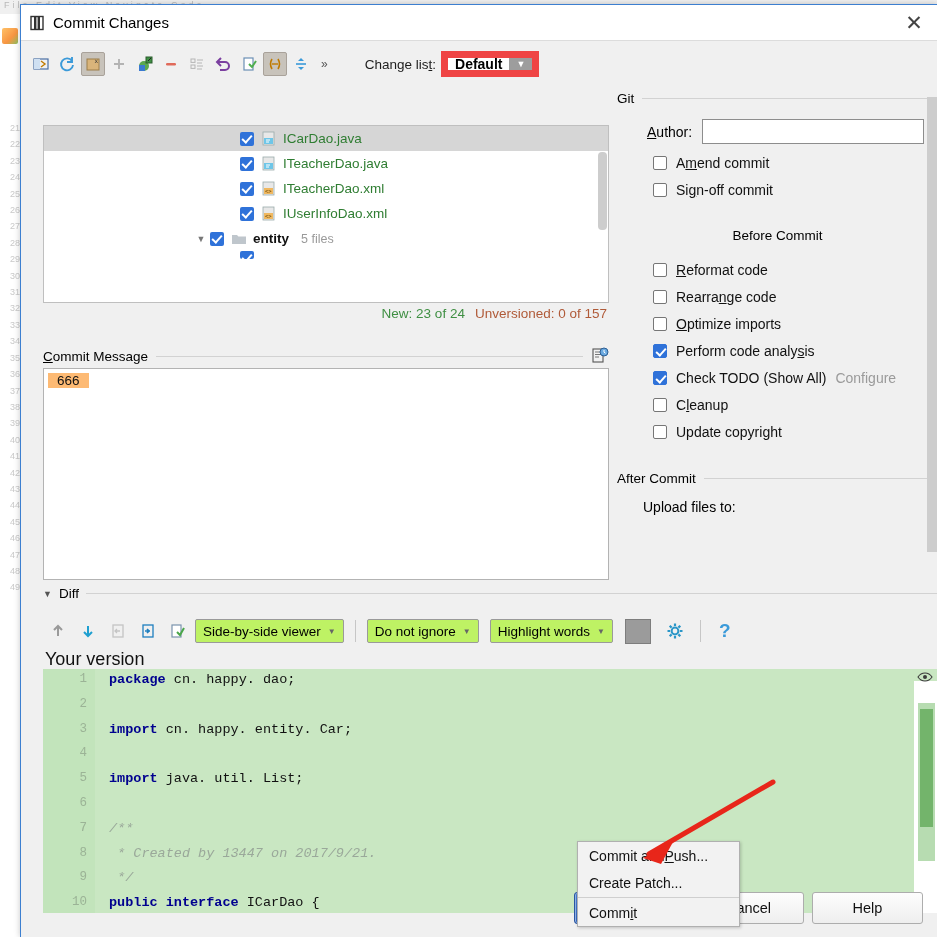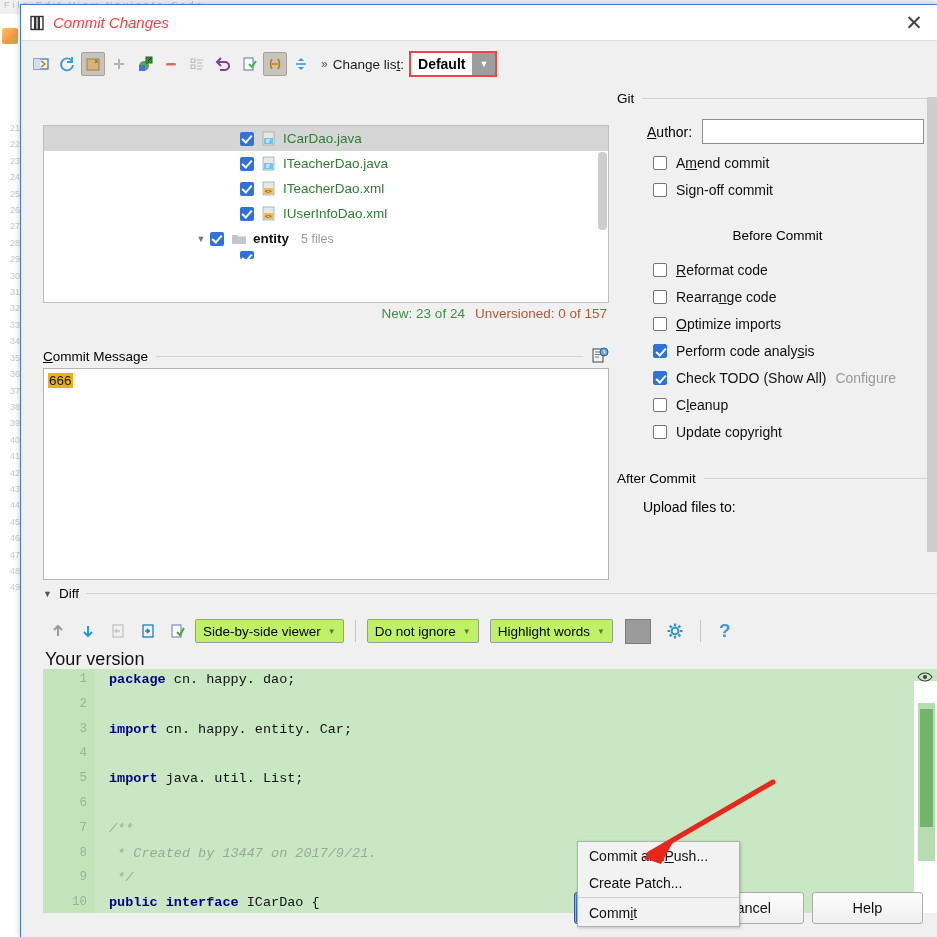--- a/index.html
+++ b/index.html
@@ -52,21 +52,21 @@
   #titlebar {
     height: 36px; background: #ffffff;
     border-bottom: 1px solid #dcdcdc;
     display: flex; align-items: center; position: relative;
   }
   #title-icon {
     width: 16px; height: 16px; margin-left: 8px; margin-right: 8px;
     position: relative; flex: none;
   }
   #title-icon svg { display: block; }
-  #title-text { font-size: 15px; color: #ef4444; font-style: italic; }
+  #title-text { font-size: 15px; color: #000000; }
   #close-btn {
     position: absolute; right: 0; top: 0; width: 46px; height: 36px;
     display: flex; align-items: center; justify-content: center;
     font-size: 21px; color: #444; cursor: pointer; font-weight: 300;
   }
 
   
   #dialog-body {
     position: absolute; top: 36px; left: 0; right: 0; bottom: 0;
     background: #f0f0f0;
@@ -81,25 +81,25 @@
     width: 24px; height: 24px; display: flex; align-items: center;
     justify-content: center; cursor: pointer; border-radius: 2px;
     flex: none;
   }
   .tb-btn.pressed { background: #c8c3bb; border: 1px solid #a9a29a; }
   #changelist-wrap {
     display: flex; align-items: center; gap: 5px; margin-left: 6px;
     white-space: nowrap;
   }
   #chevrons { color: #555; font-size: 12px; }
-  #changelist-label { font-size: 13.5px; color: #1c1c1c; }
+  #changelist-label { font-size: 13.5px; color: #1c1c1c; margin-left: 32px; }
   #changelist-label u { text-decoration: underline; }
   #changelist-combo {
     display: flex; align-items: stretch; height: 26px;
-    border: 2px solid #ef4444; background: #fff; min-width: 82px;
+    border: 7px solid #ef4444; background: #fff; min-width: 82px;
     cursor: pointer;
   }
   #changelist-value {
     flex: 1; display: flex; align-items: center; justify-content: center;
     font-weight: bold; font-size: 14px; padding: 0 7px; color: #000;
   }
   #changelist-arrow {
     width: 23px; background: #9d9d9d; display: flex;
     align-items: center; justify-content: center; color: #fff;
     font-size: 9px;
@@ -152,21 +152,21 @@
   #cm-label { font-size: 13.5px; white-space: nowrap; }
   #cm-label u { text-decoration: underline; }
   #cm-rule { flex: 1; height: 1px; background: #d2d2d2; }
   #cm-icon { width: 18px; height: 18px; flex: none; cursor: pointer; }
   #cm-box {
     position: absolute; left: 22px; top: 327px; width: 566px; height: 212px;
     background: #fff; border: 1px solid #b3b3b3;
   }
   #cm-text {
     margin: 4px 0 0 4px; font-size: 13.5px;
-    background: #eab308; color: #111; display: inline-block; padding: 0 1px;
+    background: #fdba74; color: #111; display: inline-block; padding: 0 9px;
   }
 
   
   #options-panel {
     position: absolute; left: 596px; top: 50px; width: 321px; bottom: 60px;
   }
   .grp-header { display: flex; align-items: center; gap: 8px; }
   .grp-title { font-size: 13.5px; white-space: nowrap; }
   .grp-rule { flex: 1; height: 1px; background: #d2d2d2; }
   .field-row { display: flex; align-items: center; margin-top: 13px; }

